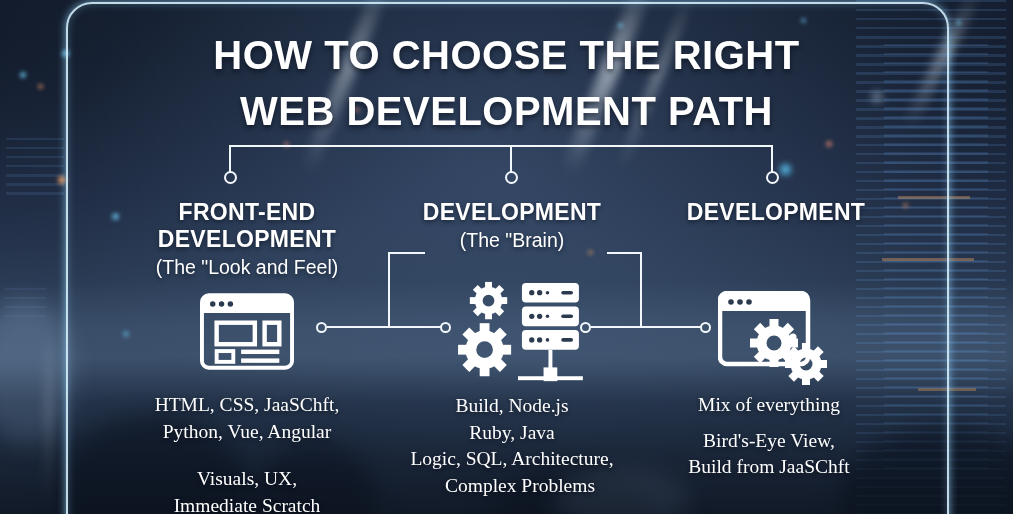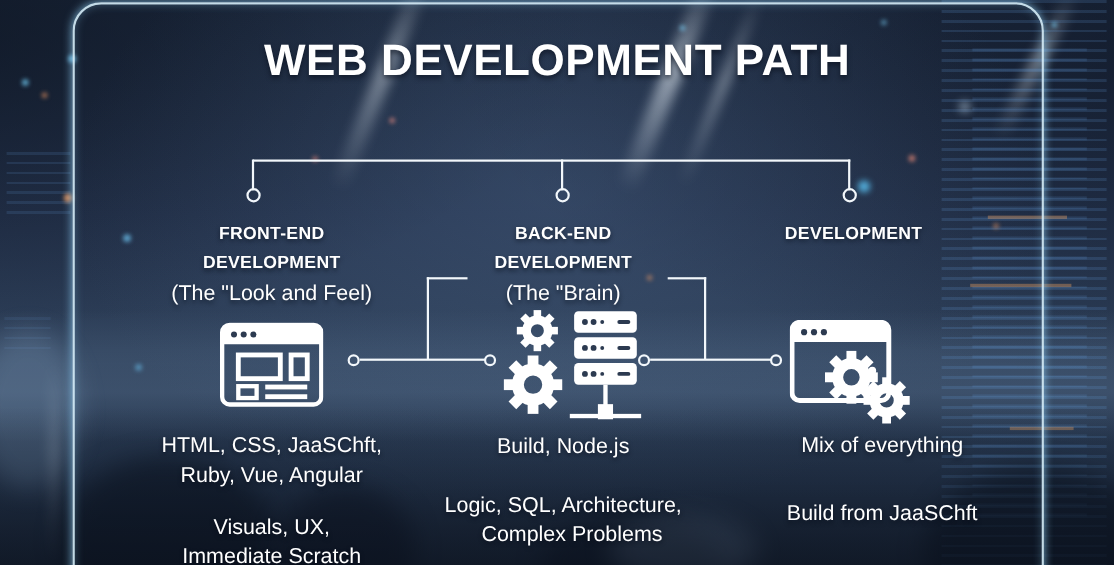--- a/index.html
+++ b/index.html
@@ -26,27 +26,27 @@
     background:linear-gradient(180deg,rgba(0,0,0,0) 72%,rgba(7,12,23,.5) 100%);}
   
   .frame{left:66px;top:2px;width:883px;height:560px;border-radius:26px;
     border:2px solid rgba(214,240,252,.9);
     box-shadow:0 0 9px rgba(150,216,255,.75), inset 0 0 9px rgba(150,216,255,.3);}
   
   .title{left:0;top:33px;width:100%;text-align:center;font-weight:700;
     font-size:40px;line-height:45px;letter-spacing:.5px;
     text-shadow:0 3px 5px rgba(6,12,24,.6);}
   .hdr{width:240px;text-align:center;top:199px;}
-  .hdr .h{position:static;display:block;font-weight:700;font-size:16px;line-height:27px;letter-spacing:.3px;
+  .hdr .h{position:static;display:block;font-weight:700;font-size:23px;line-height:27px;letter-spacing:.3px;
     text-shadow:0 2px 4px rgba(6,12,24,.55);}
   .hdr .s{position:static;display:block;font-size:19.5px;line-height:24px;margin-top:2px;
     text-shadow:0 2px 4px rgba(6,12,24,.55);}
   .body{width:260px;text-align:center;font-size:19.5px;line-height:26.5px;
     text-shadow:0 2px 4px rgba(6,12,24,.6);}
-  .body p{position:static;margin:0;}
+  .body p{position:static;margin:0;font-family:Liberation Serif, serif;}
   .body.gap16 p + p{margin-top:21px;}
   .body.gap10 p + p{margin-top:9px;}
   
   .ln-h{border-top:2.5px solid #f2f7fb;height:0;}
   .ln-v{border-left:2.5px solid #f2f7fb;width:0;}
   .dot-t{width:13px;height:13px;border:2.5px solid #f2f7fb;border-radius:50%;background:transparent;}
   .dot-c{width:11px;height:11px;border:2.5px solid #f2f7fb;border-radius:50%;background:transparent;}
   .icon svg{position:static;display:block;}
 </style>
 </head>
@@ -92,38 +92,38 @@
   <div class="blob" style="left:252px;top:442px;width:125px;height:115px;background:rgba(12,20,34,.55);"></div>
   <div class="blob" style="left:492px;top:468px;width:165px;height:95px;background:rgba(12,20,34,.5);"></div>
   <div class="blob" style="left:840px;top:425px;width:210px;height:150px;background:rgba(12,20,34,.6);"></div>
   <div class="blob" style="left:553px;top:468px;width:135px;height:65px;background:rgba(145,175,205,.22);"></div>
   <div class="blob" style="left:-22px;top:300px;width:95px;height:145px;background:rgba(150,182,212,.22);"></div>
   <div class="vignette"></div>
 
   <div class="frame"></div>
 
   <div class="title">
-    <div style="position:static;">WEB DEVELOPMENT PATH</div>
+    <div style="position:static;">HOW TO CHOOSE THE RIGHT</div>
+    <div style="position:static;margin-top:11px;">WEB DEVELOPMENT PATH</div>
   </div>
 
   <div class="ln-h" style="left:230px;top:145px;width:543px;"></div>
   <div class="ln-v" style="left:229px;top:145px;height:28px;"></div>
   <div class="ln-v" style="left:510px;top:145px;height:28px;"></div>
   <div class="ln-v" style="left:771px;top:145px;height:28px;"></div>
   <div class="dot-t" style="left:224px;top:171px;"></div>
   <div class="dot-t" style="left:505px;top:171px;"></div>
   <div class="dot-t" style="left:766px;top:171px;"></div>
 
   <div class="hdr" style="left:127px;">
     <span class="h">FRONT-END</span>
     <span class="h">DEVELOPMENT</span>
     <span class="s">(The "Look and Feel)</span>
   </div>
   <div class="hdr" style="left:392px;">
-    <span class="h">BACK-END</span>
     <span class="h">DEVELOPMENT</span>
     <span class="s">(The "Brain)</span>
   </div>
   <div class="hdr" style="left:656px;">
     <span class="h">DEVELOPMENT</span>
   </div>
 
   <div class="ln-h" style="left:327px;top:326px;width:114px;"></div>
   <div class="dot-c" style="left:316px;top:322px;"></div>
   <div class="dot-c" style="left:440px;top:322px;"></div>
@@ -231,40 +231,40 @@
             <rect x="-4" y="-21" width="8" height="9" transform="rotate(315)"></rect>
           <circle r="11" fill="none" stroke="#fff" stroke-width="9"></circle>
         </g>
       </g>
     </svg>
   </div>
 
   <div class="body gap16" style="left:117px;top:392px;">
     <p>
       <span style="position:static;">HTML, CSS, JaaSChft,</span><br>
-      <span style="position:static;">Ruby, Vue, Angular</span>
+      <span style="position:static;">Python, Vue, Angular</span>
     </p>
     <p>
       <span style="position:static;">Visuals, UX,</span><br>
       <span style="position:static;">Immediate Scratch</span>
     </p>
   </div>
 
   <div class="body" style="left:382px;top:393px;">
     <p>
       <span style="position:static;">Build, Node.js</span><br>
-      <br>
+      <span style="position:static;">Ruby, Java</span><br>
       <span style="position:static;text-align:center;">Logic, SQL, Architecture,</span><br>
       <span style="position:static;margin-left:16px;">Complex Problems</span>
     </p>
   </div>
 
-  <div class="body gap10" style="left:672px;top:392px;">
+  <div class="body gap10" style="left:639px;top:392px;">
     <p>
       <span style="position:static;">Mix of everything</span>
     </p>
     <p>
-      <br>
+      <span style="position:static;">Bird's-Eye View,</span><br>
       <span style="position:static;">Build from JaaSChft</span>
     </p>
   </div>
 
 </div>
 
 </body></html>

